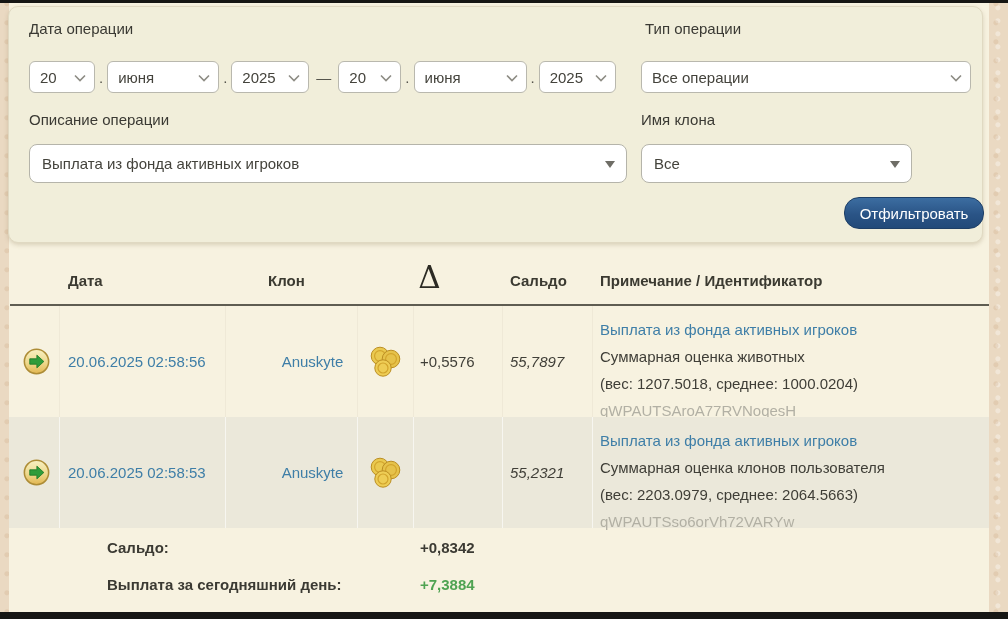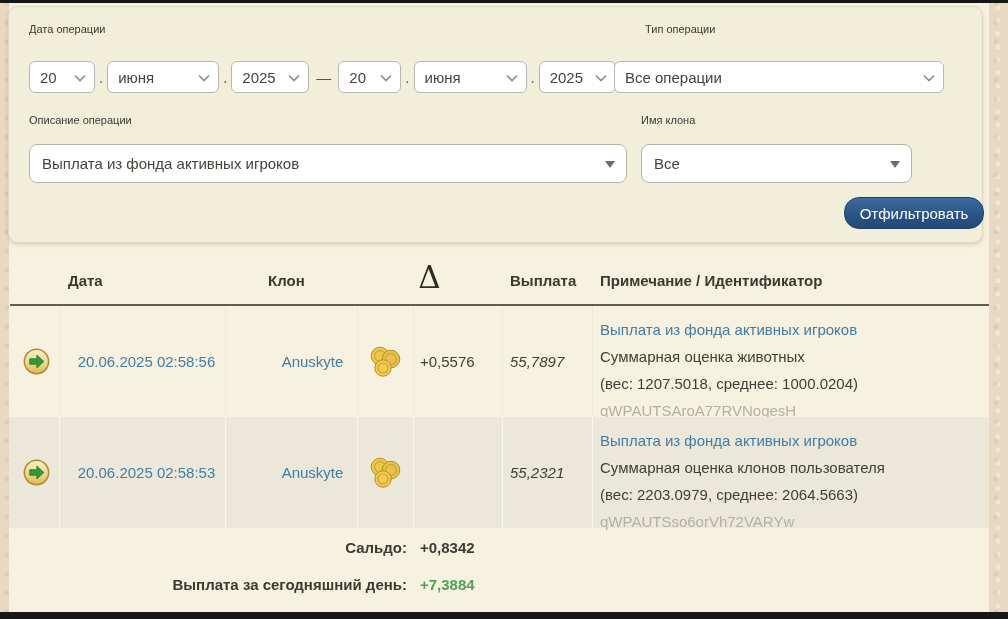--- a/index.html
+++ b/index.html
@@ -19,21 +19,21 @@
   .edge-bottom{position:absolute;left:0;bottom:0;width:100%;height:7px;background:#161614;}
   .content{position:absolute;left:9px;top:3px;width:980px;height:609px;background:#f7f2e0;}
 
   
   .panel{
     position:absolute;left:8px;top:6px;width:975px;height:237px;
     background:#f1eeda;border:1px solid #e0d9c2;border-radius:10px;
     box-shadow:0 2px 4px rgba(130,110,70,0.25);
     box-sizing:border-box;
   }
-  .flabel{position:absolute;font-size:11px;color:#3a3933;line-height:18px;}
+  .flabel{position:absolute;font-size:15px;color:#3a3933;line-height:18px;}
   .sel{
     position:relative;background:#fff;border:1px solid #b9b8ae;border-radius:6px;
     height:32px;box-sizing:border-box;display:flex;align-items:center;
     font-size:15px;color:#44433c;padding:0 24px 0 10px;cursor:pointer;
   }
   .sel .chev{position:absolute;right:8px;top:12px;}
   .sel.big{height:39px;border-radius:8px;padding-left:12px;border-color:#b5b4aa;}
   .tri{position:absolute;right:11px;top:16px;width:0;height:0;
     border-left:5px solid transparent;border-right:5px solid transparent;
     border-top:7px solid #6e6d66;}
@@ -55,33 +55,33 @@
   .head-rule{position:absolute;left:10px;top:304px;width:979px;height:2px;background:#5f5d52;}
 
   .trow{position:absolute;left:9px;width:980px;height:111px;}
   .trow.alt{background:#ebe8da;}
   .vline{position:absolute;top:0;bottom:0;width:1px;}
   .trow .vline{background:rgba(90,80,50,0.05);}
   .trow.alt .vline{background:rgba(255,255,255,0.6);}
   .cell{position:absolute;top:0;height:100%;display:flex;align-items:center;
     font-size:15px;color:#403f38;box-sizing:border-box;}
   .c-icon{left:5px;width:45px;justify-content:center;}
-  .c-date{left:50px;width:166px;padding-left:9px;justify-content:center;}
+  .c-date{left:50px;width:166px;padding-left:9px;}
   .c-clone{left:216px;width:132px;padding-left:43px;justify-content:center;}
   .c-coins{left:348px;width:56px;justify-content:center;}
   .c-delta{left:404px;width:89px;padding-left:7px;}
   .c-balance{left:493px;width:90px;padding-left:8px;font-style:italic;}
   .c-note{left:583px;width:395px;padding:10px 0 0 8px;display:block;align-items:flex-start;}
   .link{color:#3e7ea7;text-decoration:none;cursor:pointer;}
   .note-line{line-height:27px;font-size:15px;color:#3f3e37;}
   .note-id{line-height:27px;font-size:15px;color:#b2b0a4;}
   .arrow-btn{width:27px;height:27px;cursor:pointer;}
 
   
-  .sum-label{position:absolute;left:107px;width:300px;text-align:right;
+  .sum-label{position:absolute;left:107px;width:300px;text-align:left;
     font-size:15px;font-weight:bold;color:#3b3a33;}
   .sum-value{position:absolute;left:420px;font-size:15px;font-weight:bold;color:#3b3a33;}
   .sum-value.green{color:#4fa352;}
 </style>
 </head>
 <body>
 
 <div class="page">
   <div class="edge-top"></div>
   <div class="content"></div>
@@ -127,21 +127,21 @@
       <span class="sep">.</span>
       <div class="sel" style="width:77px">
         <span>2025</span>
         <svg class="chev" width="12" height="8" viewBox="0 0 12 8">
             <polyline points="1,1.5 6,6.5 11,1.5" fill="none" stroke="#8d8c84" stroke-width="1.6"></polyline>
           </svg>
       </div>
     </div>
 
     <div class="flabel" style="left:636px;top:13px">Тип операции</div>
-    <div class="sel" style="position:absolute;left:605px;top:54px;width:330px">
+    <div class="sel" style="position:absolute;left:632px;top:54px;width:330px">
       <span>Все операции</span>
       <svg class="chev" width="12" height="8" viewBox="0 0 12 8">
           <polyline points="1,1.5 6,6.5 11,1.5" fill="none" stroke="#8d8c84" stroke-width="1.6"></polyline>
         </svg>
     </div>
 
     <div class="flabel" style="left:20px;top:104px">Описание операции</div>
     <div class="sel big" style="position:absolute;left:20px;top:137px;width:598px">
       <span>Выплата из фонда активных игроков</span>
       <span class="tri"></span>
@@ -152,21 +152,21 @@
       <span>Все</span>
       <span class="tri"></span>
     </div>
 
     <div class="btn">Отфильтровать</div>
   </div>
 
   <div class="thead-cell" style="left:68px">Дата</div>
   <div class="thead-cell" style="left:268px">Клон</div>
   <div class="delta-head">Δ</div>
-  <div class="thead-cell" style="left:510px">Выплата</div>
+  <div class="thead-cell" style="left:510px">Сальдо</div>
   <div class="thead-cell" style="left:600px">Примечание / Идентификатор</div>
   <div class="head-rule"></div>
 
   <div class="trow" style="top:306px">
     <div class="vline" style="left:50px"></div>
     <div class="vline" style="left:216px"></div>
     <div class="vline" style="left:348px"></div>
     <div class="vline" style="left:404px"></div>
     <div class="vline" style="left:493px"></div>
     <div class="vline" style="left:583px"></div>

